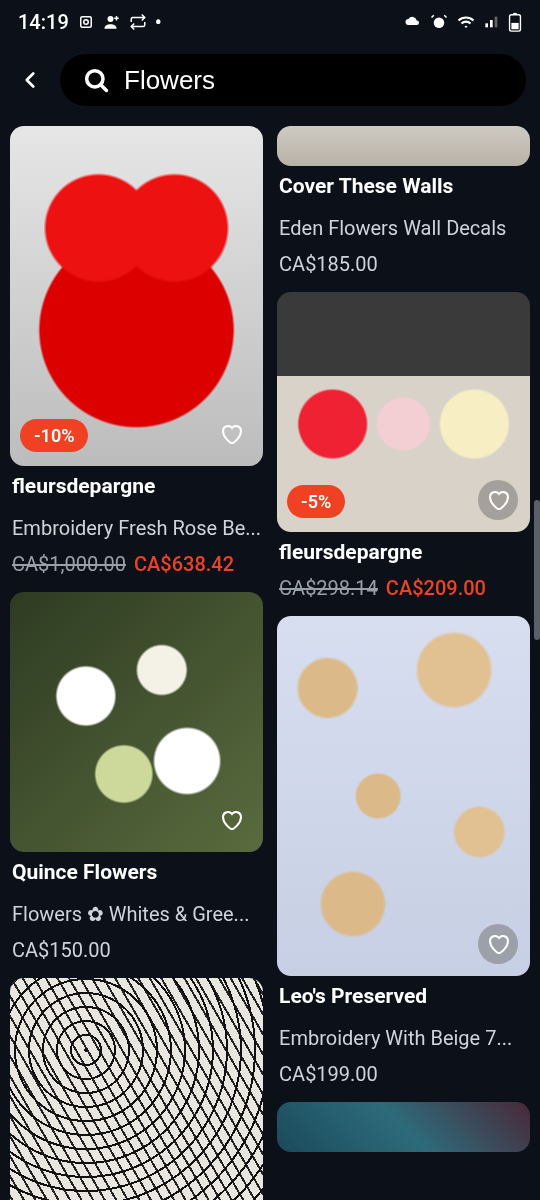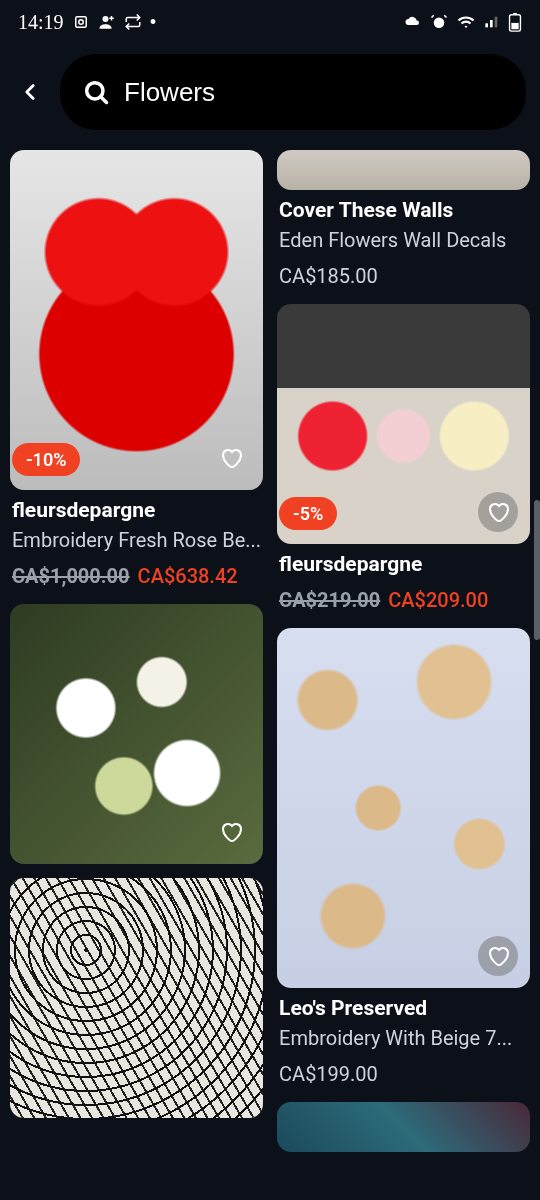--- a/index.html
+++ b/index.html
@@ -14,39 +14,39 @@
   
   .status-bar {
     display: flex;
     justify-content: space-between;
     align-items: center;
     height: 44px;
     padding: 0 18px;
     font-size: 20px;
     font-weight: 500;
   }
-  .status-left, .status-right { display: flex; align-items: center; gap: 8px; font-family: Liberation Serif, serif; }
+  .status-left, .status-right { display: flex; align-items: center; gap: 8px; }
   .status-right svg, .status-left svg { display: block; }
 
   
   .header {
     display: flex;
     align-items: center;
     gap: 14px;
     padding: 10px 14px 20px 14px;
   }
   .back-btn {
     width: 32px; height: 32px;
     display: flex; align-items: center; justify-content: center;
   }
   .search-pill {
     flex: 1;
     background: #000;
     border-radius: 36px;
-    height: 76px;
+    height: 52px;
     display: flex;
     align-items: center;
     padding: 0 22px;
     gap: 14px;
   }
   .search-pill input {
     background: transparent;
     border: none;
     outline: none;
     color: #fff;
@@ -67,43 +67,43 @@
   .thumb {
     position: relative;
     width: 100%;
     border-radius: 14px;
     overflow: hidden;
     background: #2a2a2a;
   }
   .thumb-inner { width: 100%; height: 100%; }
   .discount {
     position: absolute;
-    left: 2px;
+    left: 10px;
     bottom: 14px;
     background: #f04122;
     color: #fff;
     font-weight: 600;
     font-size: 18px;
     padding: 6px 14px;
     border-radius: 24px;
   }
   .heart {
     position: absolute;
     right: 12px;
     bottom: 12px;
     width: 40px; height: 40px;
     display: flex; align-items: center; justify-content: center;
     border-radius: 50%;
   }
   .heart.bubble { background: rgba(120,120,120,0.55); }
   .info { padding: 8px 2px 2px 2px; }
   .vendor { font-size: 21px; font-weight: 700; color: #fff; }
-  .title  { font-size: 20px; color: #cfd3da; margin-top: 6px; white-space: nowrap; overflow: hidden; text-overflow: ellipsis; }
+  .title  { font-size: 20px; color: #cfd3da; margin-top: 18px; white-space: nowrap; overflow: hidden; text-overflow: ellipsis; }
   .price-row { display: flex; gap: 8px; margin-top: 12px; font-size: 20px; }
-  .price-old { color: #9aa0aa; text-decoration: line-through; font-weight: bold; }
+  .price-old { color: #9aa0aa; text-decoration: line-through; }
   .price-new { color: #f04122; font-weight: 500; }
   .price     { color: #cfd3da; }
 
   
   .p-rosebear {
     height: 340px;
     background: radial-gradient(circle at 50% 60%, #dc1717 0%, #b10e0e 40%, #7a0808 70%), #d7d7d7;
     background-blend-mode: normal;
     background:
       radial-gradient(circle at 35% 30%, #e11 18%, transparent 19%),
@@ -250,20 +250,27 @@
 
     <div class="card">
       <div class="thumb">
         <div class="thumb-inner p-quince"></div>
         <div class="heart">
           <svg width="24" height="24" viewBox="0 0 24 24" fill="none" stroke="#fff" stroke-width="2">
               <path d="M12 21s-8-5-8-12a5 5 0 019-3 5 5 0 019 3c0 7-8 12-8 12z"></path>
             </svg>
         </div>
       </div>
+      <div class="info">
+        <div class="vendor">Quince Flowers</div>
+        <div class="title">Flowers ✿ Whites &amp; Gree...</div>
+        <div class="price-row">
+          <span class="price">CA$150.00</span>
+        </div>
+      </div>
     </div>
 
     <div class="card">
       <div class="thumb">
         <div class="thumb-inner p-blacklace"></div>
       </div>
     </div>
 
   </div>
 
@@ -288,21 +295,21 @@
         <div class="discount">-5%</div>
         <div class="heart bubble">
           <svg width="24" height="24" viewBox="0 0 24 24" fill="none" stroke="#fff" stroke-width="2">
               <path d="M12 21s-8-5-8-12a5 5 0 019-3 5 5 0 019 3c0 7-8 12-8 12z"></path>
             </svg>
         </div>
       </div>
       <div class="info">
         <div class="vendor">fleursdepargne</div>
         <div class="price-row">
-          <span class="price-old">CA$219.00</span>
+          <span class="price-old">CA$298.14</span>
           <span class="price-new">CA$209.00</span>
         </div>
       </div>
     </div>
 
     <div class="card">
       <div class="thumb">
         <div class="thumb-inner p-embroidery"></div>
         <div class="heart bubble">
           <svg width="24" height="24" viewBox="0 0 24 24" fill="none" stroke="#fff" stroke-width="2">

